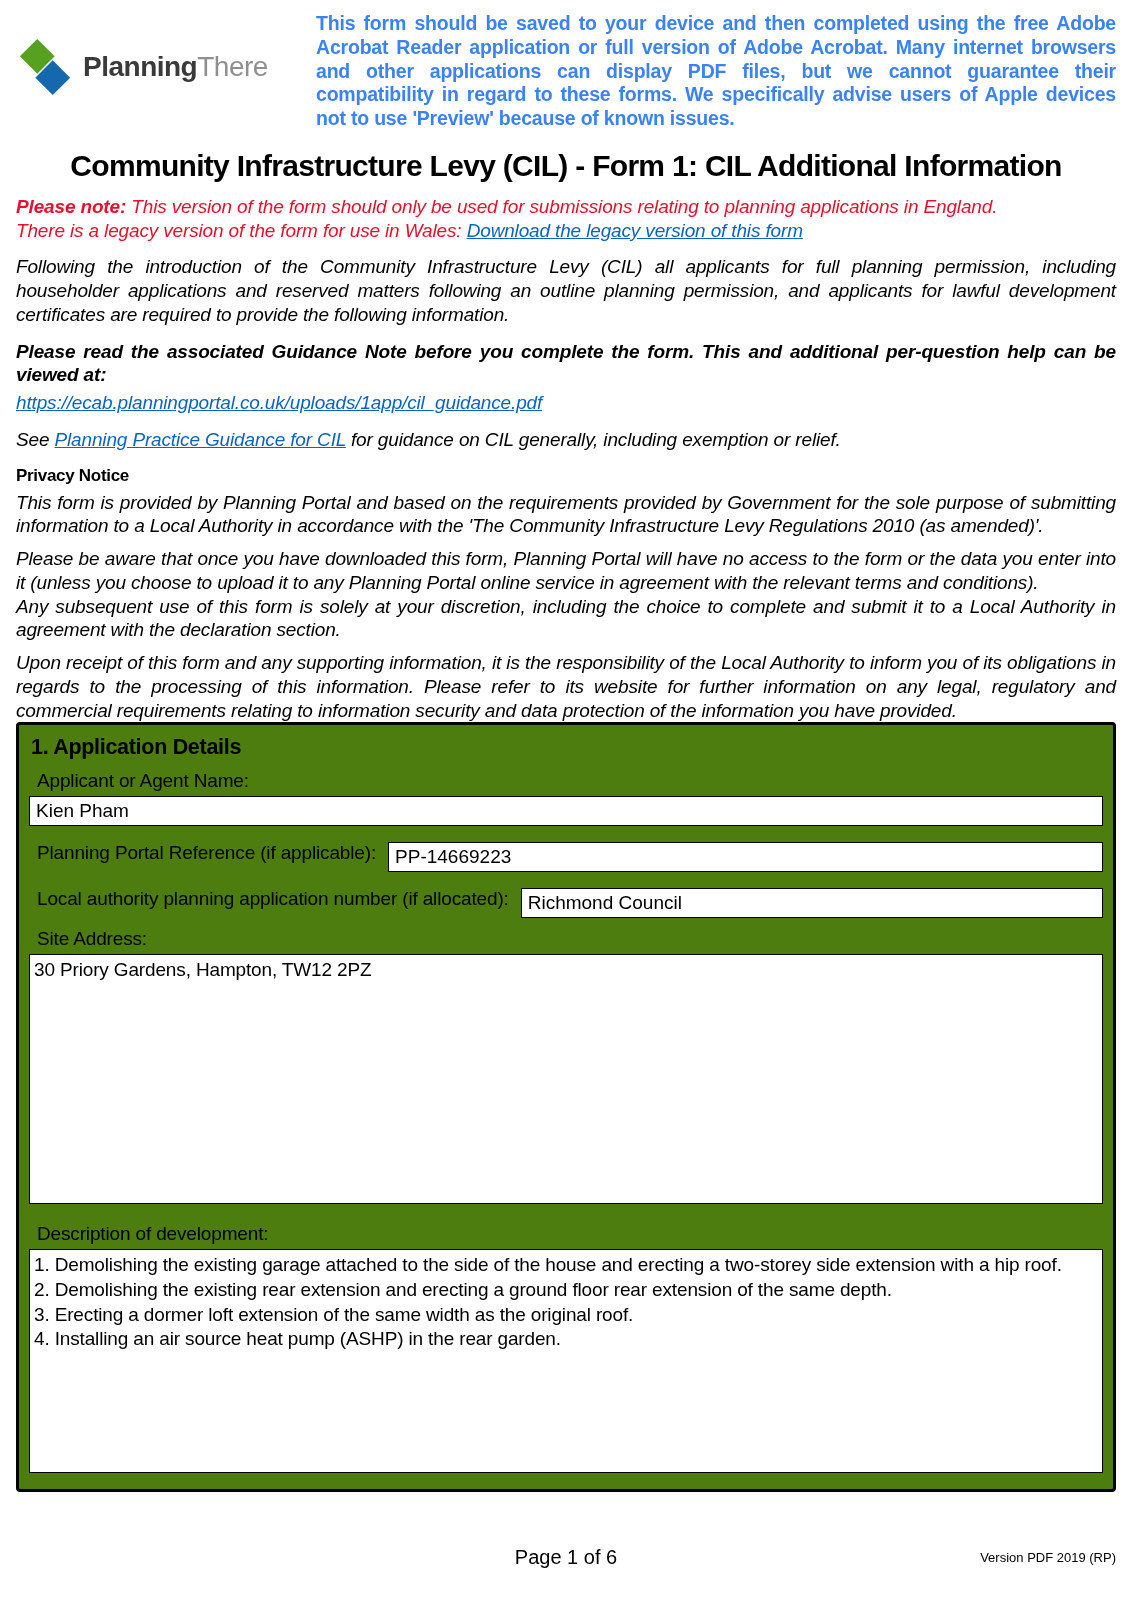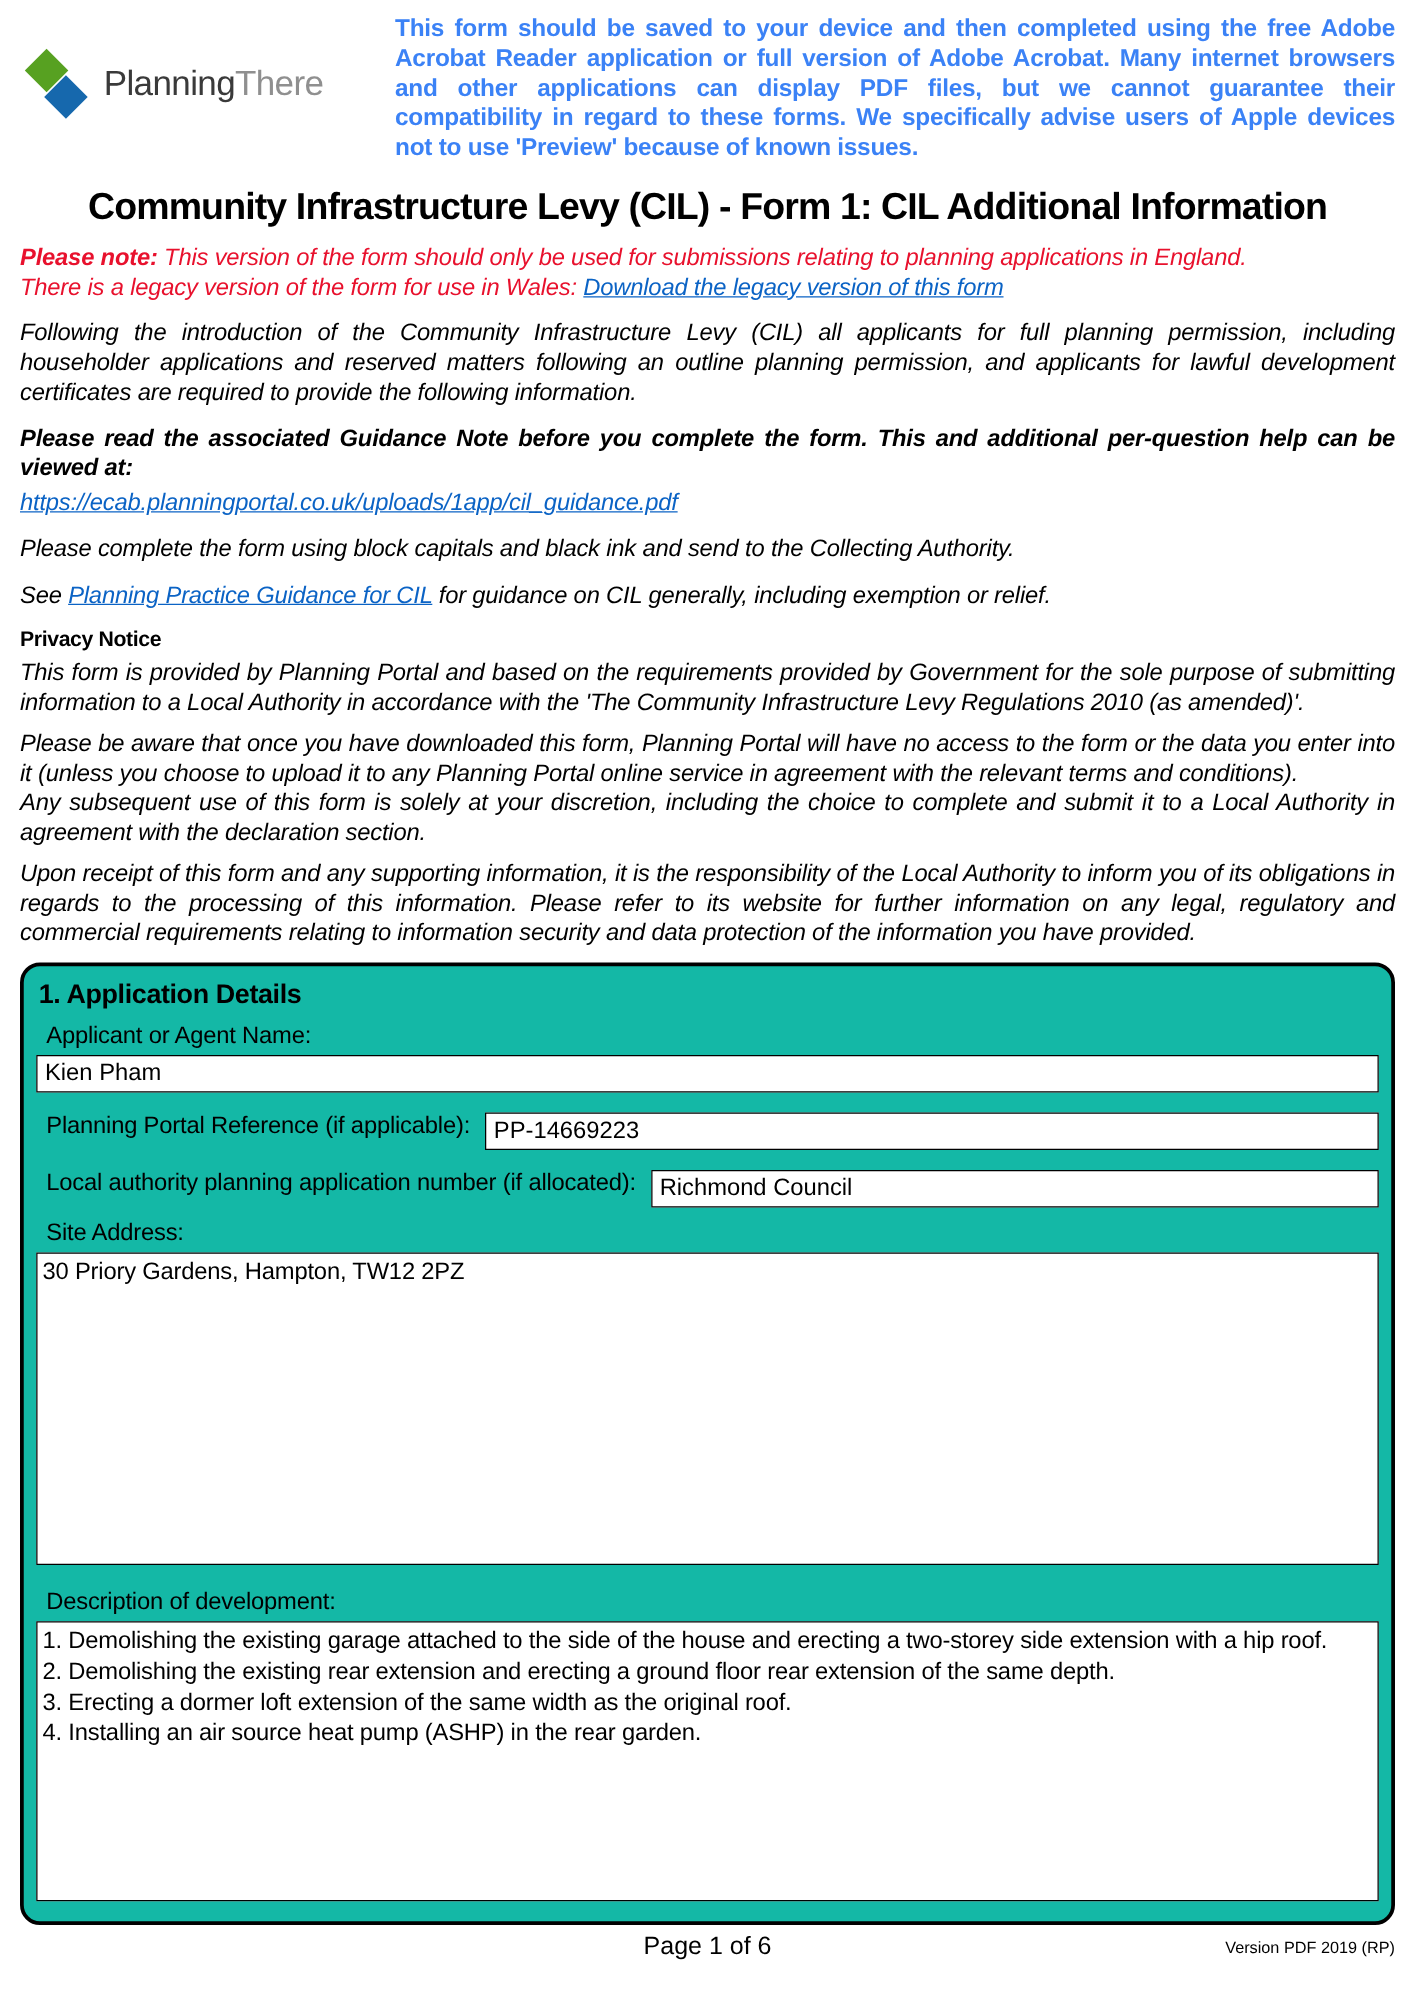--- a/index.html
+++ b/index.html
@@ -7,40 +7,40 @@
   body {
     width:1132px; height:1600px;
     font-family:"Liberation Sans", sans-serif;
     color:#000;
   }
   .page { position:relative; width:1132px; height:1600px; padding:10px 16px 0; overflow:hidden; background:#fff; }
 
   .header { display:flex; align-items:flex-start; }
   .logo { width:300px; display:flex; align-items:center; gap:9px; margin-top:26px; flex:none; }
   .logo-text { font-size:28px; letter-spacing:-0.5px; white-space:nowrap; }
-  .logo-planning { font-weight:normal; color:#3a3a3a; }
+  .logo-planning { font-weight:bold; color:#3a3a3a; }
   .logo-portal { color:#8f8f8f; }
   .warning { flex:1; color:#3b82f6; font-weight:bold; font-size:19.5px; line-height:1.22; text-align:justify; padding-top:2px; letter-spacing:-0.2px; }
 
   .title { text-align:center; font-size:30px; font-weight:bold; letter-spacing:-0.7px; margin-top:18px; }
   .subtitle { text-align:center; font-size:22px; margin-top:7px; letter-spacing:-0.2px; }
 
   .body-text { font-size:19px; line-height:1.25; letter-spacing:-0.15px;font-style:italic; }
   .red { color:#e8112d; }
   .bold { font-weight:bold; }
   .link { color:#0b63c5; text-decoration:underline; cursor:pointer; }
   .note { margin-top:12px; }
   .para { margin-top:13px; text-align:justify; }
   .tight { margin-top:4px; text-align:left; }
   .pre { white-space:pre-line; }
   .privacy-heading { font-size:17px; font-weight:bold; letter-spacing:-0.3px; margin-top:14px; }
   .after-heading { margin-top:5px; }
   .mt8 { margin-top:9px; }
 
-  .section-box { margin-top:11px; height:770px; border:3px solid #000; border-radius:16px; padding:8px 10px; background:#14b8a6; }
+  .section-box { height:770px; border:3px solid #000; border-radius:4px; padding:8px 10px; background:#4d7c0f; }
   .section-heading { font-size:21.5px; font-weight:bold; letter-spacing:-0.3px; margin:2px 0 4px 2px; }
   .field-label { font-size:19px; letter-spacing:-0.15px; margin:10px 0 4px 8px; }
   .text-input {
     display:block; width:100%; height:30px;
     border:1.5px solid #000; border-radius:0;
     font-family:inherit; font-size:19px; padding:0 6px; background:#fff; color:#000;
   }
   .inline-row { display:flex; align-items:flex-start; margin-top:16px; }
   .inline-row .field-label { margin:0 12px 0 8px; white-space:nowrap; }
   .inline-row .text-input { flex:1; width:auto; }
@@ -82,21 +82,20 @@
     <a class="link">Download the legacy version of this form</a>
   </div>
 
   <div class="body-text para">Following the introduction of the Community Infrastructure Levy (CIL) all applicants for full planning permission, including householder applications and reserved matters following an outline planning permission, and applicants for lawful development certificates are required to provide the following information.</div>
 
   <div class="body-text para bold">Please read the associated Guidance Note before you complete the form. This and additional per-question help can be viewed at:</div>
   <div class="body-text tight">
     <a class="link">https://ecab.planningportal.co.uk/uploads/1app/cil_guidance.pdf</a>
   </div>
 
-  <div class="body-text para">Please complete the form using block capitals and black ink and send to the Collecting Authority.</div>
 
   <div class="body-text para">
     <span>See</span>
     <a class="link">Planning Practice Guidance for CIL</a>
     <span>for guidance on CIL generally, including exemption or relief.</span>
   </div>
 
   <div class="privacy-heading">Privacy Notice</div>
   <div class="body-text para after-heading">This form is provided by Planning Portal and based on the requirements provided by Government for the sole purpose of submitting information to a Local Authority in accordance with the 'The Community Infrastructure Levy Regulations 2010 (as amended)'.</div>
   <div class="body-text para mt8 pre">Please be aware that once you have downloaded this form, Planning Portal will have no access to the form or the data you enter into it (unless you choose to upload it to any Planning Portal online service in agreement with the relevant terms and conditions).

